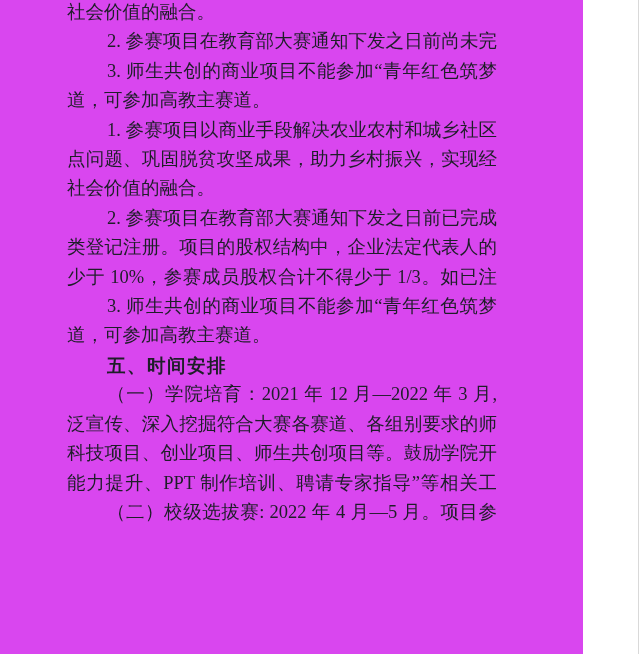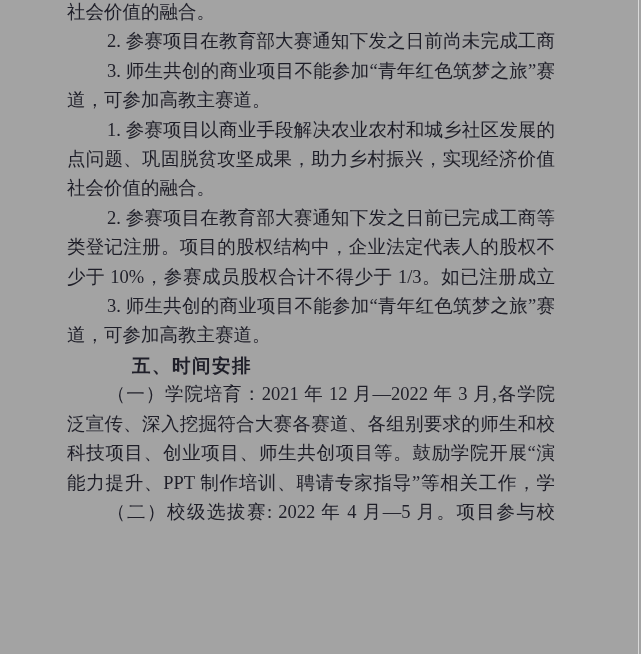--- a/index.html
+++ b/index.html
@@ -7,23 +7,23 @@
     padding: 0;
     background: #ffffff;
   }
   body {
     width: 641px;
     height: 654px;
     overflow: hidden;
   }
   .page {
     position: relative;
-    width: 641px;
+    width: 583px;
     height: 654px;
-    background: #a3a3a3;
+    background: #d946ef;
   }
   .lines {
     position: absolute;
     top: -2px;
     left: 0;
     right: 0;
   }
   .line {
     height: 29.42px;
     line-height: 29.42px;
@@ -37,21 +37,20 @@
     text-align: justify;
     text-align-last: justify;
   }
   .line.indent {
     text-indent: 40px;
   }
   .line.heading {
     font-weight: bold;
     font-family: "Liberation Sans", "DejaVu Sans", sans-serif;
     letter-spacing: 1.5px;
-    margin-left: 25px;
   }
   .page-edge {
     position: absolute;
     top: 0;
     bottom: 0;
     left: 638px;
     width: 1px;
     background: #d9d9d9;
   }
 </style>

